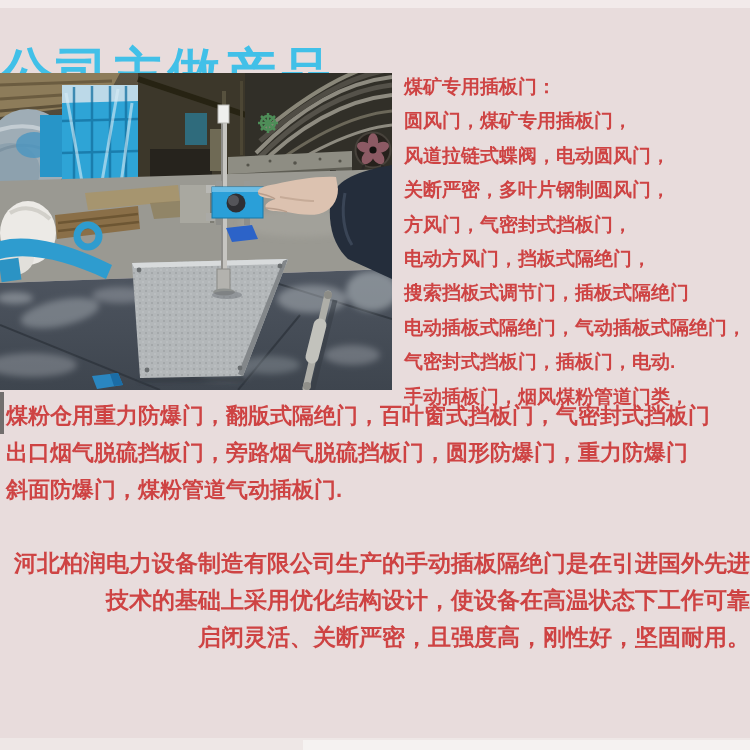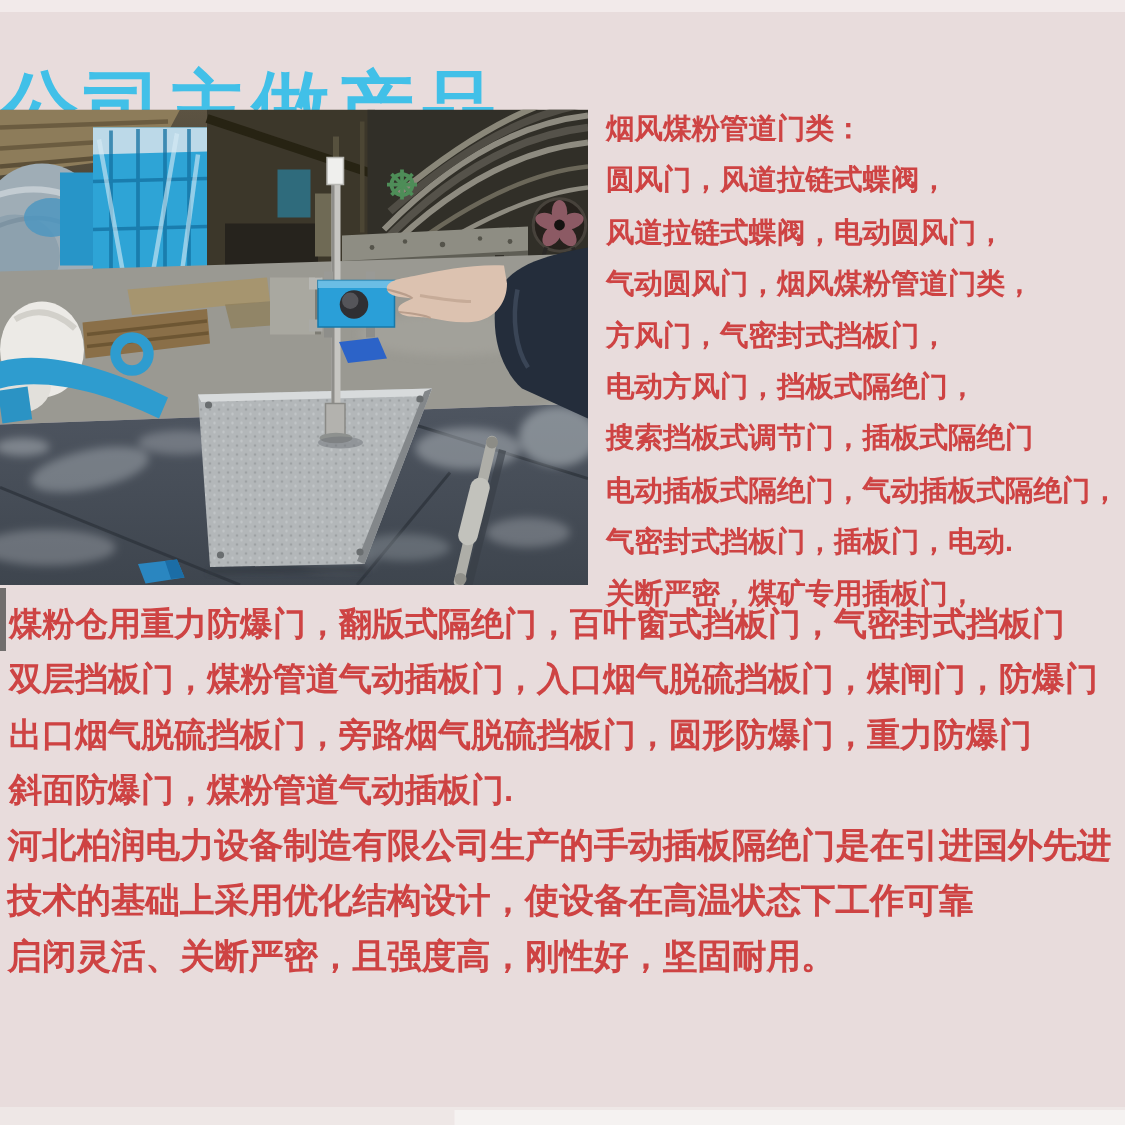--- a/index.html
+++ b/index.html
@@ -26,20 +26,21 @@
   }
   .list-full{
     position:absolute;left:6px;top:397px;width:744px;
     font-size:22px;line-height:37px;font-weight:600;color:#ce4343;
     white-space:nowrap;
   }
   .desc{
     position:absolute;left:5px;top:545px;width:745px;
     font-size:23px;line-height:37px;font-weight:600;color:#ce4343;
     white-space:nowrap;
+    text-align:right;
   }
   .edge-shadow{position:absolute;left:0;top:392px;width:4px;height:42px;background:#4a4a48;opacity:.75;}
   .bottom-strip{position:absolute;left:0;top:738px;width:750px;height:12px;background:#eee7e6;}
   .bottom-strip-right{position:absolute;left:303px;top:740px;width:447px;height:10px;background:#f5f2f1;}
 </style>
 </head>
 <body>
 
 <div class="canvas">
 
@@ -284,35 +285,34 @@
                    C331,138 338,128 338,116 Z" fill="#dcc2b0"></path>
           <path d="M258,120 C266,122 272,123 275,126" stroke="#b99e8c" stroke-width="1.5" fill="none"></path>
           <path d="M266,135 C276,136 283,137 287,139" stroke="#b99e8c" stroke-width="1.5" fill="none"></path>
           <path d="M280,124 C292,126 304,128 314,128" stroke="#c6ab98" stroke-width="2" fill="none"></path>
         </g>
       </g>
     </svg>
   </figure>
 
   <div class="col-right">
-    <div>烟风煤粉管道门类：</div>
-    <div>圆风门，风道拉链式蝶阀，</div>
+    <div>煤矿专用插板门：</div>
+    <div>圆风门，煤矿专用插板门，</div>
     <div>风道拉链式蝶阀，电动圆风门，</div>
-    <div>气动圆风门，烟风煤粉管道门类，</div>
+    <div>关断严密，多叶片钢制圆风门，</div>
     <div>方风门，气密封式挡板门，</div>
     <div>电动方风门，挡板式隔绝门，</div>
     <div>搜索挡板式调节门，插板式隔绝门</div>
     <div>电动插板式隔绝门，气动插板式隔绝门，</div>
     <div>气密封式挡板门，插板门，电动.</div>
-    <div>关断严密，煤矿专用插板门，</div>
+    <div>手动插板门，烟风煤粉管道门类，</div>
   </div>
 
   <div class="list-full">
     <div>煤粉仓用重力防爆门，翻版式隔绝门，百叶窗式挡板门，气密封式挡板门</div>
-    <div>双层挡板门，煤粉管道气动插板门，入口烟气脱硫挡板门，煤闸门，防爆门</div>
     <div>出口烟气脱硫挡板门，旁路烟气脱硫挡板门，圆形防爆门，重力防爆门</div>
     <div>斜面防爆门，煤粉管道气动插板门.</div>
   </div>
 
   <div class="desc">
     <div>河北柏润电力设备制造有限公司生产的手动插板隔绝门是在引进国外先进</div>
     <div>技术的基础上采用优化结构设计，使设备在高温状态下工作可靠</div>
     <div>启闭灵活、关断严密，且强度高，刚性好，坚固耐用。</div>
   </div>
 

